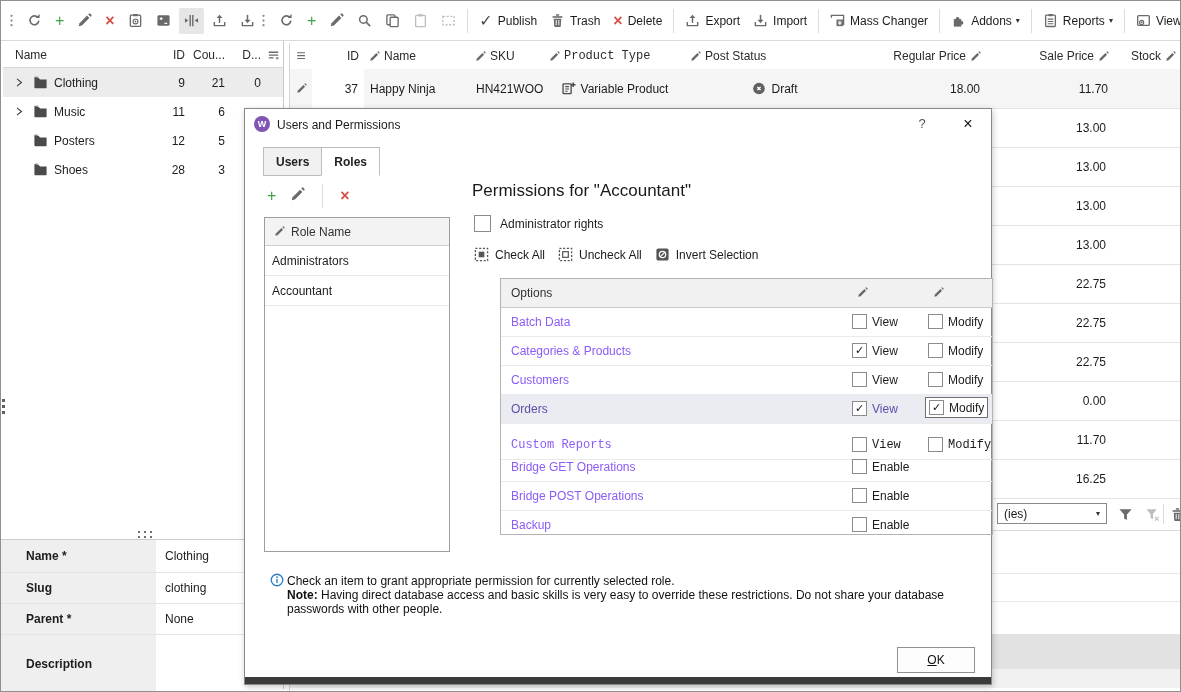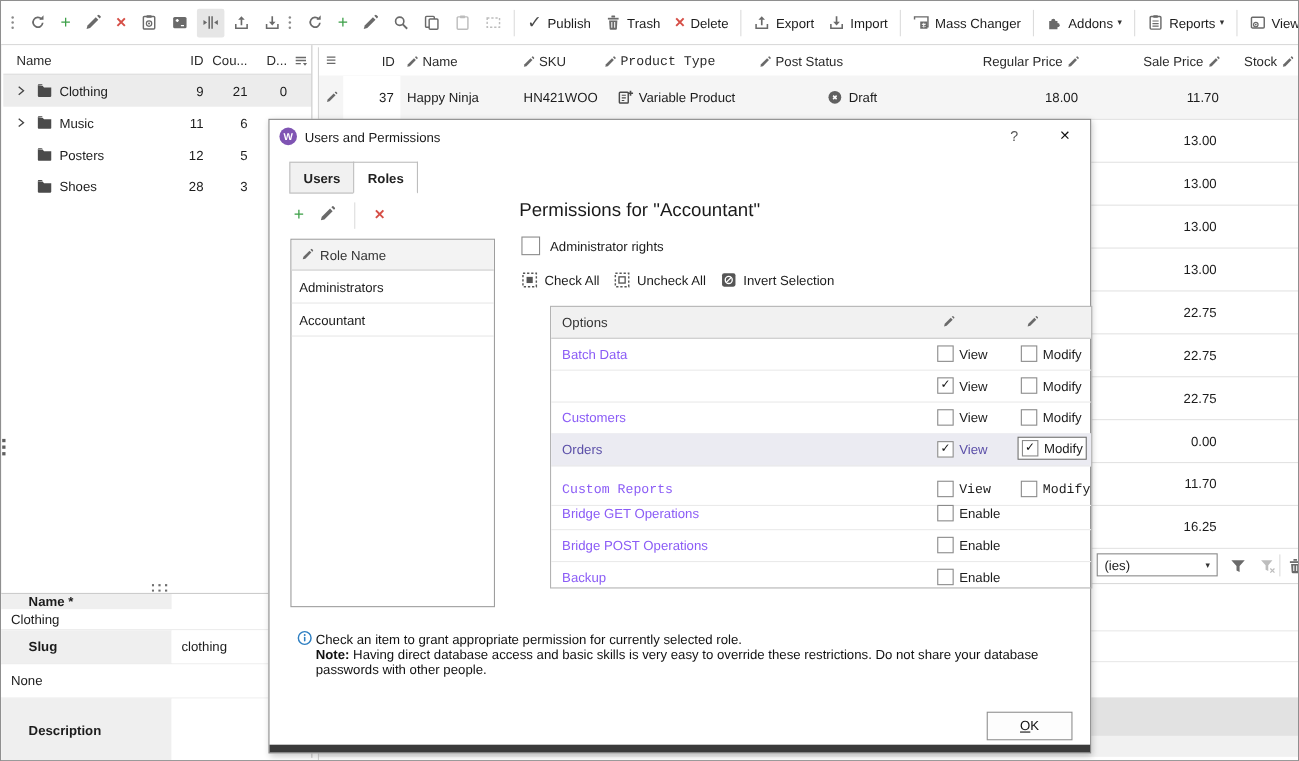--- a/index.html
+++ b/index.html
@@ -641,29 +641,30 @@
           <rect x="0" y="0" width="2" height="2"></rect>
           <rect x="6" y="0" width="2" height="2"></rect>
           <rect x="12" y="0" width="2" height="2"></rect>
           <rect x="0" y="5" width="2" height="2"></rect>
           <rect x="6" y="5" width="2" height="2"></rect>
           <rect x="12" y="5" width="2" height="2"></rect>
         </g>
       </svg>
   </div>
   <div class="form-panel" id="form-panel">
-      <div class="frow" style="height: 32px; flex-direction: column;">
+      <div class="frow" style="height: 32px;">
         <span class="flabel">Name *</span>
         <span class="fvalue">Clothing</span>
       </div>
       <div class="frow" style="height: 30px;">
         <span class="flabel">Slug</span>
         <span class="fvalue">clothing</span>
       </div>
       <div class="frow" style="height: 30px;">
+        <span class="flabel">Parent *</span>
         <span class="fvalue">None</span>
       </div>
       <div class="frow" style="height: 57px; border-bottom: none;">
         <span class="flabel">Description</span>
         <span class="fvalue" style="align-items: flex-start;"></span>
       </div>
     </div>
 
   <div class="dialog">
     <span class="dlg-icon">W</span>
@@ -757,20 +758,21 @@
             <span class="chk-cell" style="left: 348px;">
               <span class="chkbox"></span>
               <span class="">View</span>
             </span>
             <span class="chk-cell" style="left: 424px;">
               <span class="chkbox"></span>
               <span class="">Modify</span>
             </span>
           </div>
           <div class="opt-row" style="top: 57px;">
+            <span class="opt-label">Categories &amp; Products</span>
             <span class="chk-cell" style="left: 348px;">
               <span class="chkbox">✓</span>
               <span class="">View</span>
             </span>
             <span class="chk-cell" style="left: 424px;">
               <span class="chkbox"></span>
               <span class="">Modify</span>
             </span>
           </div>
           <div class="opt-row" style="top: 86px;">

